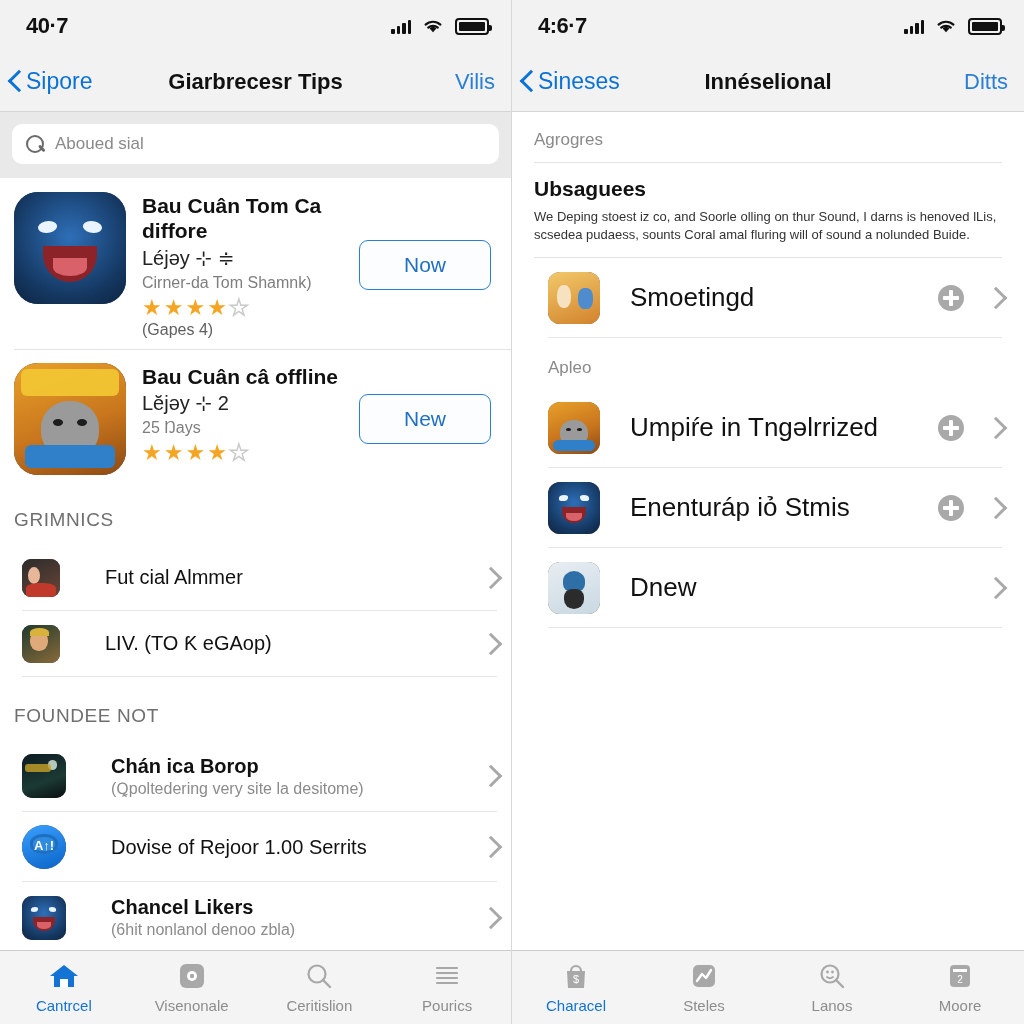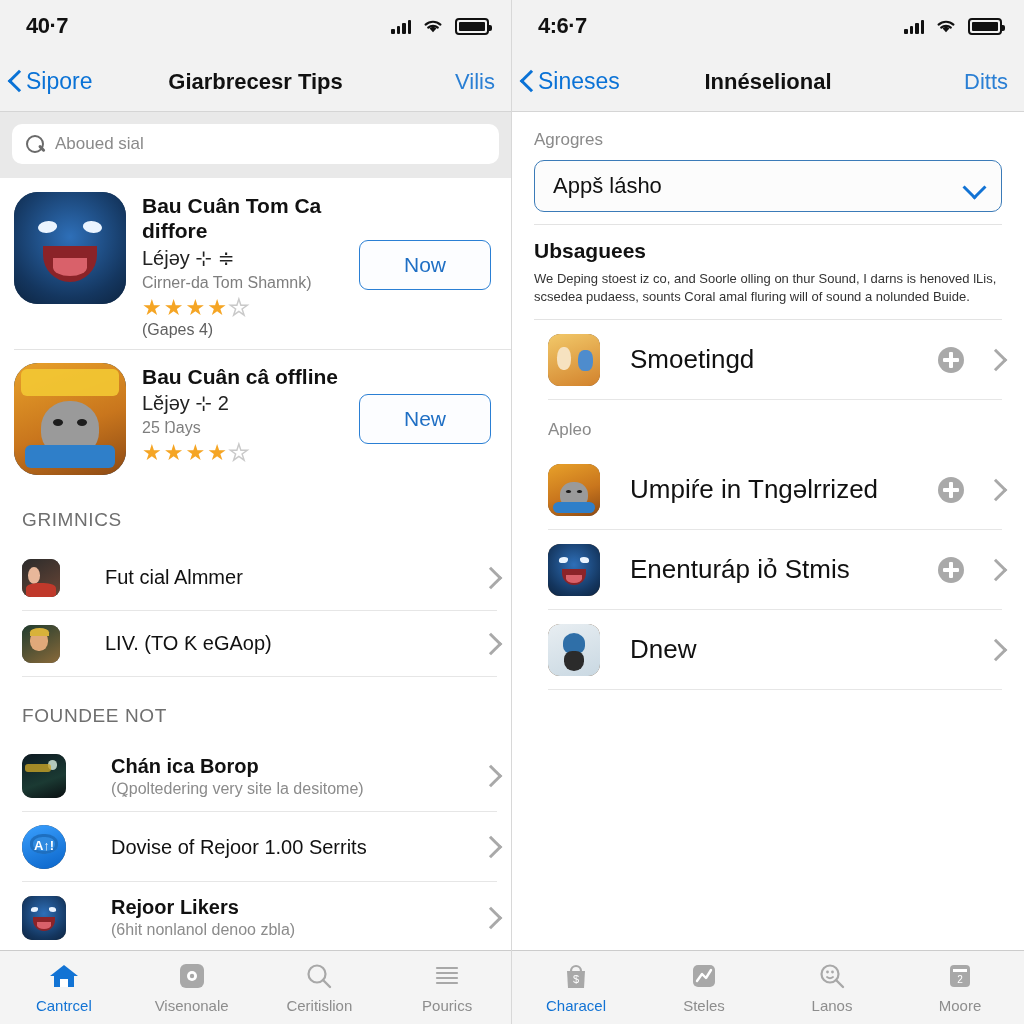--- a/index.html
+++ b/index.html
@@ -86,21 +86,21 @@
   .app-action { flex: 0 0 auto; align-self: center; }
   .pill-btn {
     border: 1.5px solid #2a7fd4; border-radius: 9px; color:#1f6fc4;
     background:#fcfdff; font-size: 21px; padding: 12px 30px; min-width:132px;
     text-align:center; display:block;
   }
 
   
   .section-head {
     font-size: 19px; letter-spacing: 0.6px; color:#6f6f6f;
-    padding: 24px 0 14px 14px; background:#fff; font-weight: 500; margin-left: 8px;
+    padding: 24px 0 14px 14px; background:#fff; font-weight: 500;
   }
   .section-head.spaced { padding-top: 28px; }
 
   
   .list-row {
     display:flex; align-items:center; gap:16px;
     padding: 13px 14px 13px 22px; position:relative; min-height: 66px;
   }
   .list-row::after { content:""; position:absolute; left:22px; right:14px; bottom:0;
     height:1px; background:#e6e6e6; }
@@ -352,21 +352,21 @@
     </div>
     <div class="list-row">
       <span class="li-icon big">
         <span class="art blue-mon">
             <span class="eye l"></span>
             <span class="eye r"></span>
             <span class="mouth"></span>
           </span>
       </span>
       <span class="li-text">
-        <span class="li-title bold" style="display:block">Rejoor Likers</span>
+        <span class="li-title bold" style="display:block">Chancel Likers</span>
         <span class="li-sub" style="display:block">(6hit nonlanol denoo zbla)</span>
       </span>
       <span class="chev-right"></span>
     </div>
 
     <div class="tab-bar">
       <div class="tab active">
         <span class="tab-ic">
           <svg width="32" height="28" viewBox="0 0 32 28">
               <path d="M16 3 L30 14 H26 V25 H6 V14 H2 Z" fill="#1273d4"></path>
@@ -436,24 +436,20 @@
       <div class="nav-back">
         <span class="chev-left"></span>
         <span>Sineses</span>
       </div>
       <div class="nav-title">Innéselional</div>
       <div class="nav-action">Ditts</div>
     </div>
 
     <div class="form-pad">
       <div class="field-label">Agrogres</div>
-      <div class="select-box">
-        <span class="select-value">Appš lásho</span>
-        <span class="chev-down"></span>
-      </div>
     </div>
     <div class="divider"></div>
 
     <div class="block">
       <div class="block-title">Ubsaguees</div>
       <div class="block-body">We Deping stoest iz co, and Soorle olling on thur Sound, I darns is henoved lLis, scsedea pudaess, sounts Coral amal fluring will of sound a nolunded Buide.</div>
     </div>
     <div class="divider"></div>
 
     <div class="r-row">

